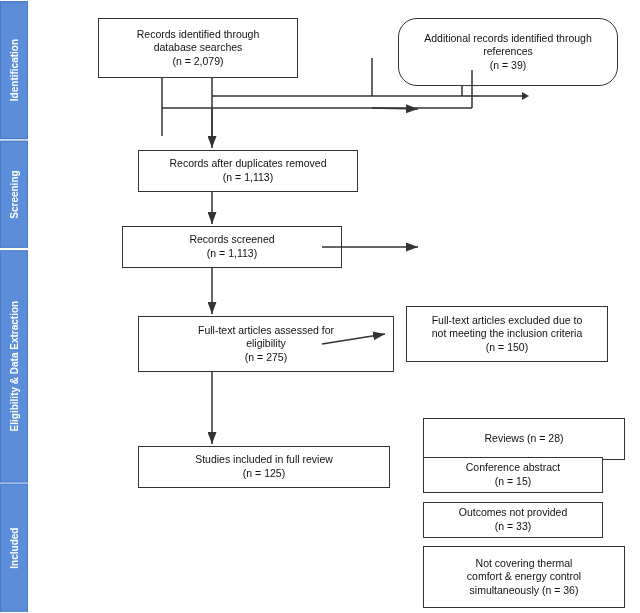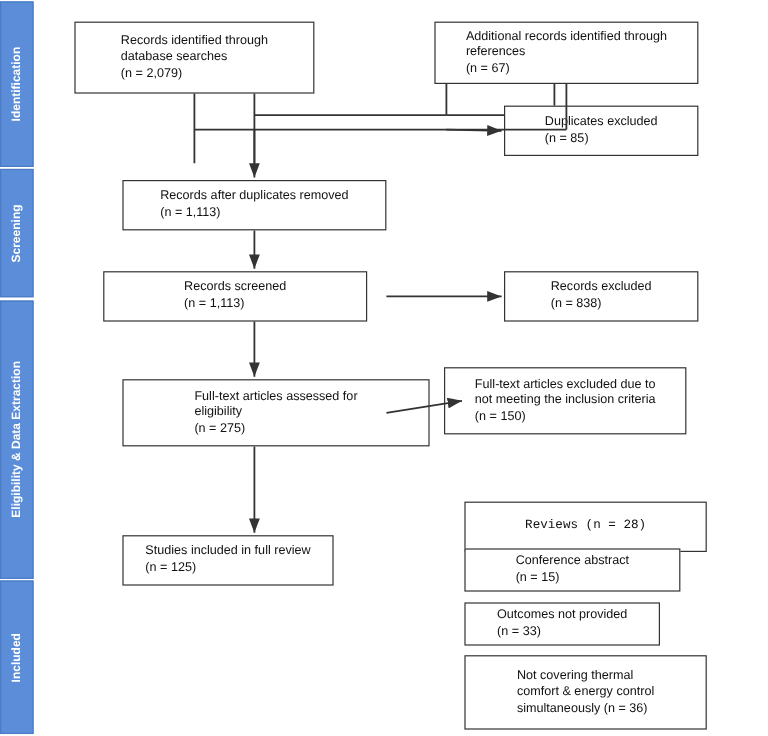--- a/index.html
+++ b/index.html
@@ -46,26 +46,27 @@
     }
     .flowchart {
       position: relative;
       width: 100%;
       height: 100%;
     }
     .box {
       position: absolute;
       border: 1.5px solid #333;
       background: #fff;
-      text-align: left;
+      text-align: center;
       display: flex;
       align-items: center;
       justify-content: center;
       padding: 4px 6px;
       line-height: 1.3;
+      margin-left: 36px;
     }
     .box-text {
       font-size: 10.5px;
       color: #111;
     }
     svg.arrows {
       position: absolute;
       top: 0;
       left: 0;
       width: 100%;
@@ -112,102 +113,90 @@
       </svg>
 
       <div class="box" style="left:30px; top:10px; width:200px; height:60px;">
         <span class="box-text">
           <span>Records identified through</span><br>
           <span>database searches</span><br>
           <span>(n = 2,079)</span>
         </span>
       </div>
 
-      <div class="box" style="left:330px; top:10px; width:220px; height:52px;">
+      <div class="box" style="left:330px; top:10px; width:220px; height:68px;border-radius:19px;">
         <span class="box-text">
           <span>Additional records identified through</span><br>
           <span>references</span><br>
-          <span>(n = 67)</span>
-        </span>
-      </div>
-
-      <div class="box" style="left:388px; top:80px; width:162px; height:42px;">
-        <span class="box-text">
-          <span>Duplicates excluded</span><br>
-          <span>(n = 85)</span>
-        </span>
-      </div>
+          <span>(n = 39)</span>
+        </span>
+      </div>
+
 
       <div class="box" style="left:70px; top:142px; width:220px; height:42px;">
         <span class="box-text">
           <span>Records after duplicates removed</span><br>
           <span>(n = 1,113)</span>
         </span>
       </div>
 
       <div class="box" style="left:54px; top:218px; width:220px; height:42px;">
         <span class="box-text">
           <span>Records screened</span><br>
           <span>(n = 1,113)</span>
         </span>
       </div>
 
-      <div class="box" style="left:388px; top:218px; width:162px; height:42px;">
-        <span class="box-text">
-          <span>Records excluded</span><br>
-          <span>(n = 838)</span>
-        </span>
-      </div>
 
       <div class="box" style="left:70px; top:308px; width:256px; height:56px;">
         <span class="box-text">
           <span>Full-text articles assessed for</span><br>
           <span>eligibility</span><br>
           <span>(n = 275)</span>
         </span>
       </div>
 
       <div class="box" style="left:338px; top:298px; width:202px; height:56px;">
         <span class="box-text">
           <span>Full-text articles excluded due to</span><br>
           <span>not meeting the inclusion criteria</span><br>
           <span>(n = 150)</span>
         </span>
       </div>
 
 
-      <div class="box" style="left:355px; top:410px; width:202px; height:42px;font-family:Liberation Mono, monospace;">
+      <div class="box" style="left:355px; top:410px; width:202px; height:42px;">
         <span class="box-text">
           <span>Reviews (n = 28)</span>
         </span>
       </div>
 
       <div class="box" style="left:355px; top:449px; width:180px; height:36px;">
         <span class="box-text">
           <span>Conference abstract</span><br>
           <span>(n = 15)</span>
         </span>
       </div>
 
-      <div class="box" style="left:355px; top:494px; width:163px; height:36px;">
+      <div class="box" style="left:355px; top:494px; width:180px; height:36px;">
         <span class="box-text">
           <span>Outcomes not provided</span><br>
           <span>(n = 33)</span>
         </span>
       </div>
 
       <div class="box" style="left:355px; top:538px; width:202px; height:62px;">
         <span class="box-text">
           <span>Not covering thermal</span><br>
           <span>comfort &amp; energy control</span><br>
           <span>simultaneously (n = 36)</span>
         </span>
       </div>
 
-      <div class="box" style="left:70px; top:438px; width:176px; height:42px;">
+      <div class="box" style="left:70px; top:438px; width:252px; height:42px;">
         <span class="box-text">
           <span>Studies included in full review</span><br>
           <span>(n = 125)</span>
         </span>
       </div>
 
       <svg style="position:absolute;top:0;left:0;width:100%;height:100%;pointer-events:none;">
         <defs>
           <marker id="arrowhead" markerWidth="8" markerHeight="6" refX="8" refY="3" orient="auto">
             <polygon points="0 0, 8 3, 0 6" fill="#333"></polygon>

